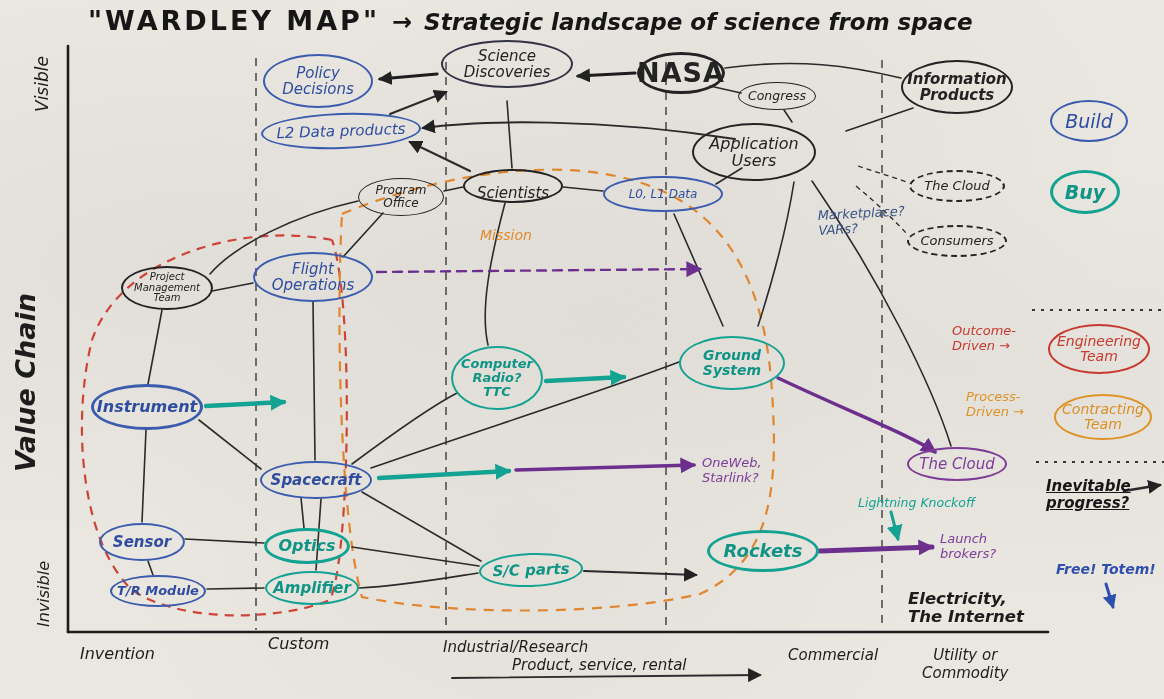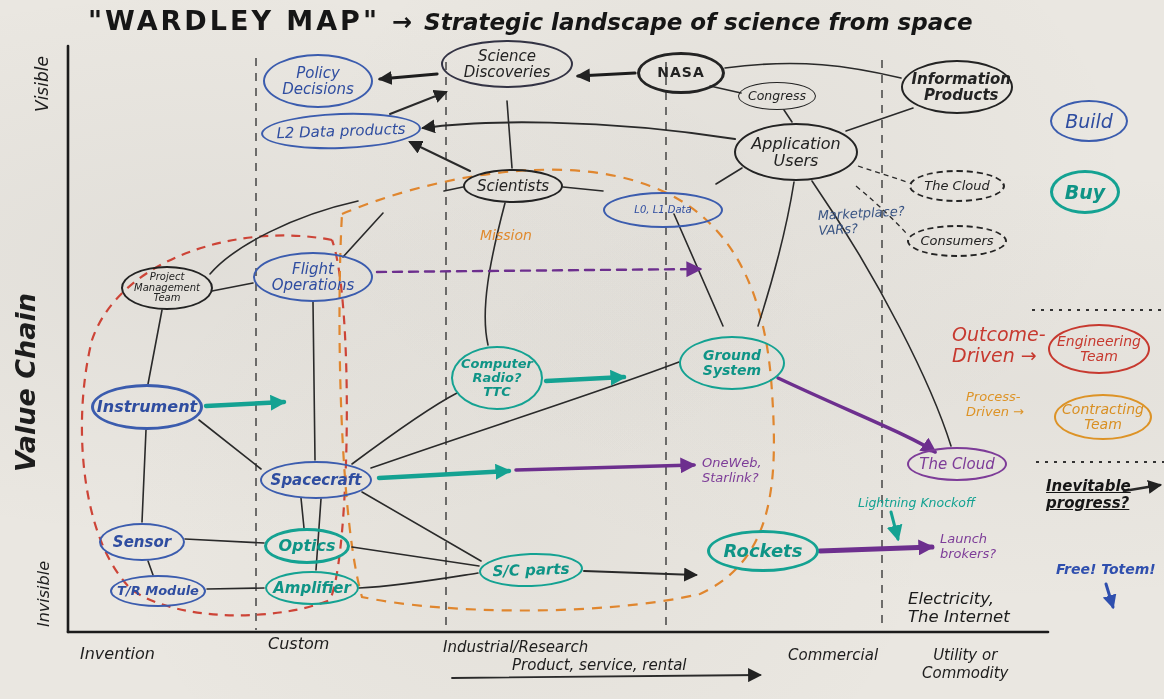--- a/index.html
+++ b/index.html
@@ -164,29 +164,31 @@
   <div class="stage" style="left:443px;top:638px;font-size:15px;">Industrial/Research</div>
   <div class="stage" style="left:788px;top:646px;font-size:15px;">Commercial</div>
   <div class="stage" style="left:922px;top:646px;font-size:15px;text-align:center;">Utility or
 Commodity</div>
   <div class="stage" style="left:512px;top:656px;font-size:15px;">Product, service, rental</div>
 
   <div class="node blue" style="left:263px;top:54px;width:110px;height:54px;font-size:15px;"><span>Policy
 Decisions</span></div>
   <div class="node" style="left:441px;top:40px;width:132px;height:48px;font-size:15px;border-color:#334;"><span>Science
 Discoveries</span></div>
-  <div class="node thickb" style="left:637px;top:52px;width:88px;height:42px;font-size:14px;font-weight:bold;font-style:normal;letter-spacing:1px;"><span>NASA</span></div>
+  <div class="node thickb" style="left:637px;top:52px;width:88px;height:42px;font-size:27px;font-weight:bold;font-style:normal;letter-spacing:1px;"><span>NASA</span></div>
   <div class="node" style="left:738px;top:82px;width:78px;height:28px;font-size:12.5px;border-width:1.8px;"><span>Congress</span></div>
-  <div class="node" style="left:901px;top:60px;width:112px;height:54px;font-size:15px;font-weight:600;justify-content:flex-end;"><span>Information
+  <div class="node" style="left:901px;top:60px;width:112px;height:54px;font-size:15px;font-weight:600;"><span>Information
 Products</span></div>
   <div class="node blue" style="left:261px;top:113px;width:160px;height:36px;font-size:15px;transform:rotate(-2deg);"><span>L2 Data products</span></div>
-  <div class="node" style="left:734px;top:123px;width:124px;height:58px;font-size:16px;"><span>Application
+  <div class="node" style="left:692px;top:123px;width:124px;height:58px;font-size:16px;"><span>Application
 Users</span></div>
-  <div class="node" style="left:463px;top:169px;width:100px;height:34px;font-size:15px;"><span>Scientists</span></div>
-  <div class="node blue" style="left:603px;top:192px;width:120px;height:36px;font-size:10px;"><span>L0, L1 Data</span></div>
+  <div class="node" style="left:358px;top:178px;width:86px;height:38px;font-size:12px;border-width:1.8px;"><span>Program
+Office</span></div>
+  <div class="node" style="left:463px;top:169px;width:100px;height:34px;font-size:15px;align-items:flex-end;"><span>Scientists</span></div>
+  <div class="node blue" style="left:603px;top:176px;width:120px;height:36px;font-size:12px;"><span>L0, L1 Data</span></div>
   <div class="node dashedb" style="left:909px;top:170px;width:96px;height:32px;font-size:13px;"><span>The Cloud</span></div>
   <div class="node dashedb" style="left:907px;top:225px;width:100px;height:32px;font-size:13px;"><span>Consumers</span></div>
   <div class="node" style="left:121px;top:266px;width:92px;height:44px;font-size:10px;border-width:2px;"><span>Project
 Management
 Team</span></div>
   <div class="node blue boldt thickb" style="left:91px;top:384px;width:112px;height:46px;font-size:16px;"><span>Instrument</span></div>
   <div class="node blue" style="left:253px;top:252px;width:120px;height:50px;font-size:15px;"><span>Flight
 Operations</span></div>
   <div class="node teal" style="left:451px;top:346px;width:92px;height:64px;font-size:13px;"><span>Computer
 Radio?
@@ -210,23 +212,23 @@
 Team</span></div>
 
   <div class="note" style="left:818px;top:206px;width:112px;font-size:13px;color:#3a5584;transform:rotate(-3deg);">Marketplace?
 VARs?</div>
   <div class="note" style="left:480px;top:228px;font-size:14px;color:#e08a2e;">Mission</div>
   <div class="note" style="left:702px;top:456px;font-size:13px;color:#7d3c98;">OneWeb,
 Starlink?</div>
   <div class="note" style="left:858px;top:496px;font-size:12.5px;color:#14a292;">Lightning Knockoff</div>
   <div class="note" style="left:940px;top:532px;font-size:13px;color:#7d3c98;">Launch
 brokers?</div>
-  <div class="note" style="left:908px;top:590px;font-size:16.5px;color:#1c1c1c;">Electricity,
+  <div class="note" style="left:908px;top:590px;font-size:16.5px;color:#1c1c1c;font-weight:bold;">Electricity,
 The Internet</div>
-  <div class="note" style="left:952px;top:324px;font-size:19px;color:#c7392f;">Outcome-
+  <div class="note" style="left:952px;top:324px;font-size:13px;color:#c7392f;">Outcome-
 Driven →</div>
   <div class="note" style="left:966px;top:390px;font-size:13px;color:#dd9326;">Process-
 Driven →</div>
   <div class="note" style="left:1046px;top:478px;font-size:15px;color:#161616;font-weight:bold;text-decoration:underline;">Inevitable
 progress?</div>
   <div class="note" style="left:1056px;top:562px;font-size:14px;color:#2f4fae;font-weight:600;">Free! Totem!</div>
 
 </div>
 
 </body></html>

